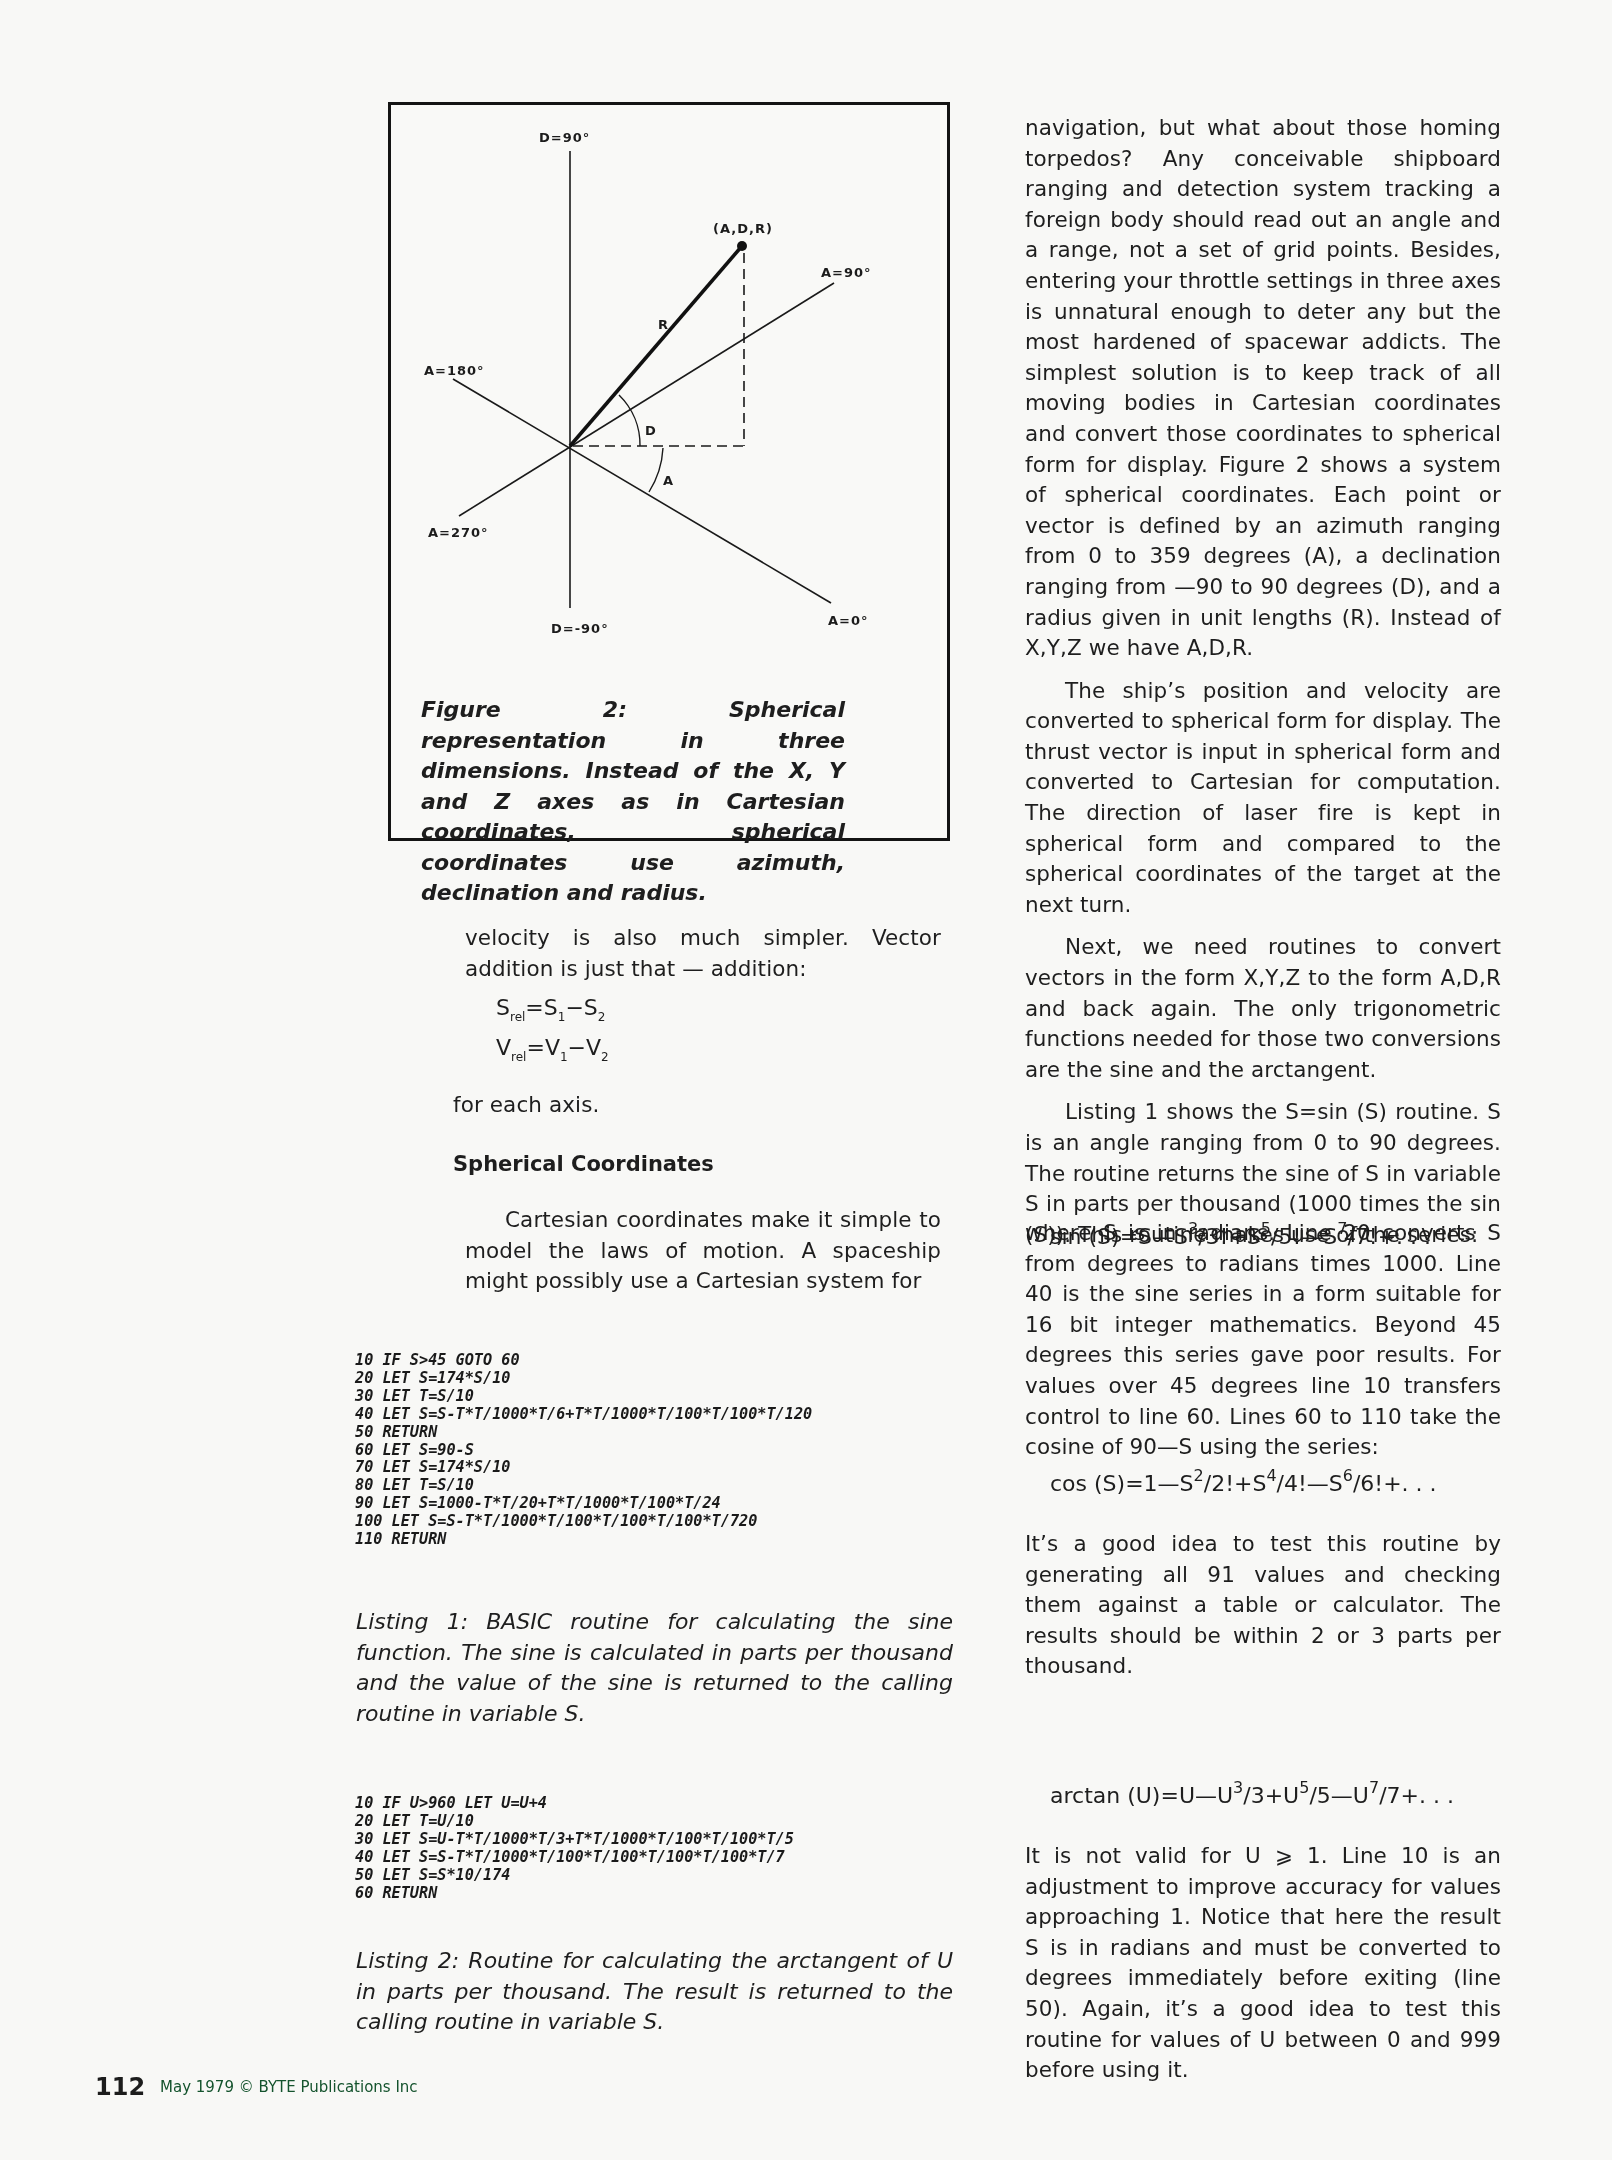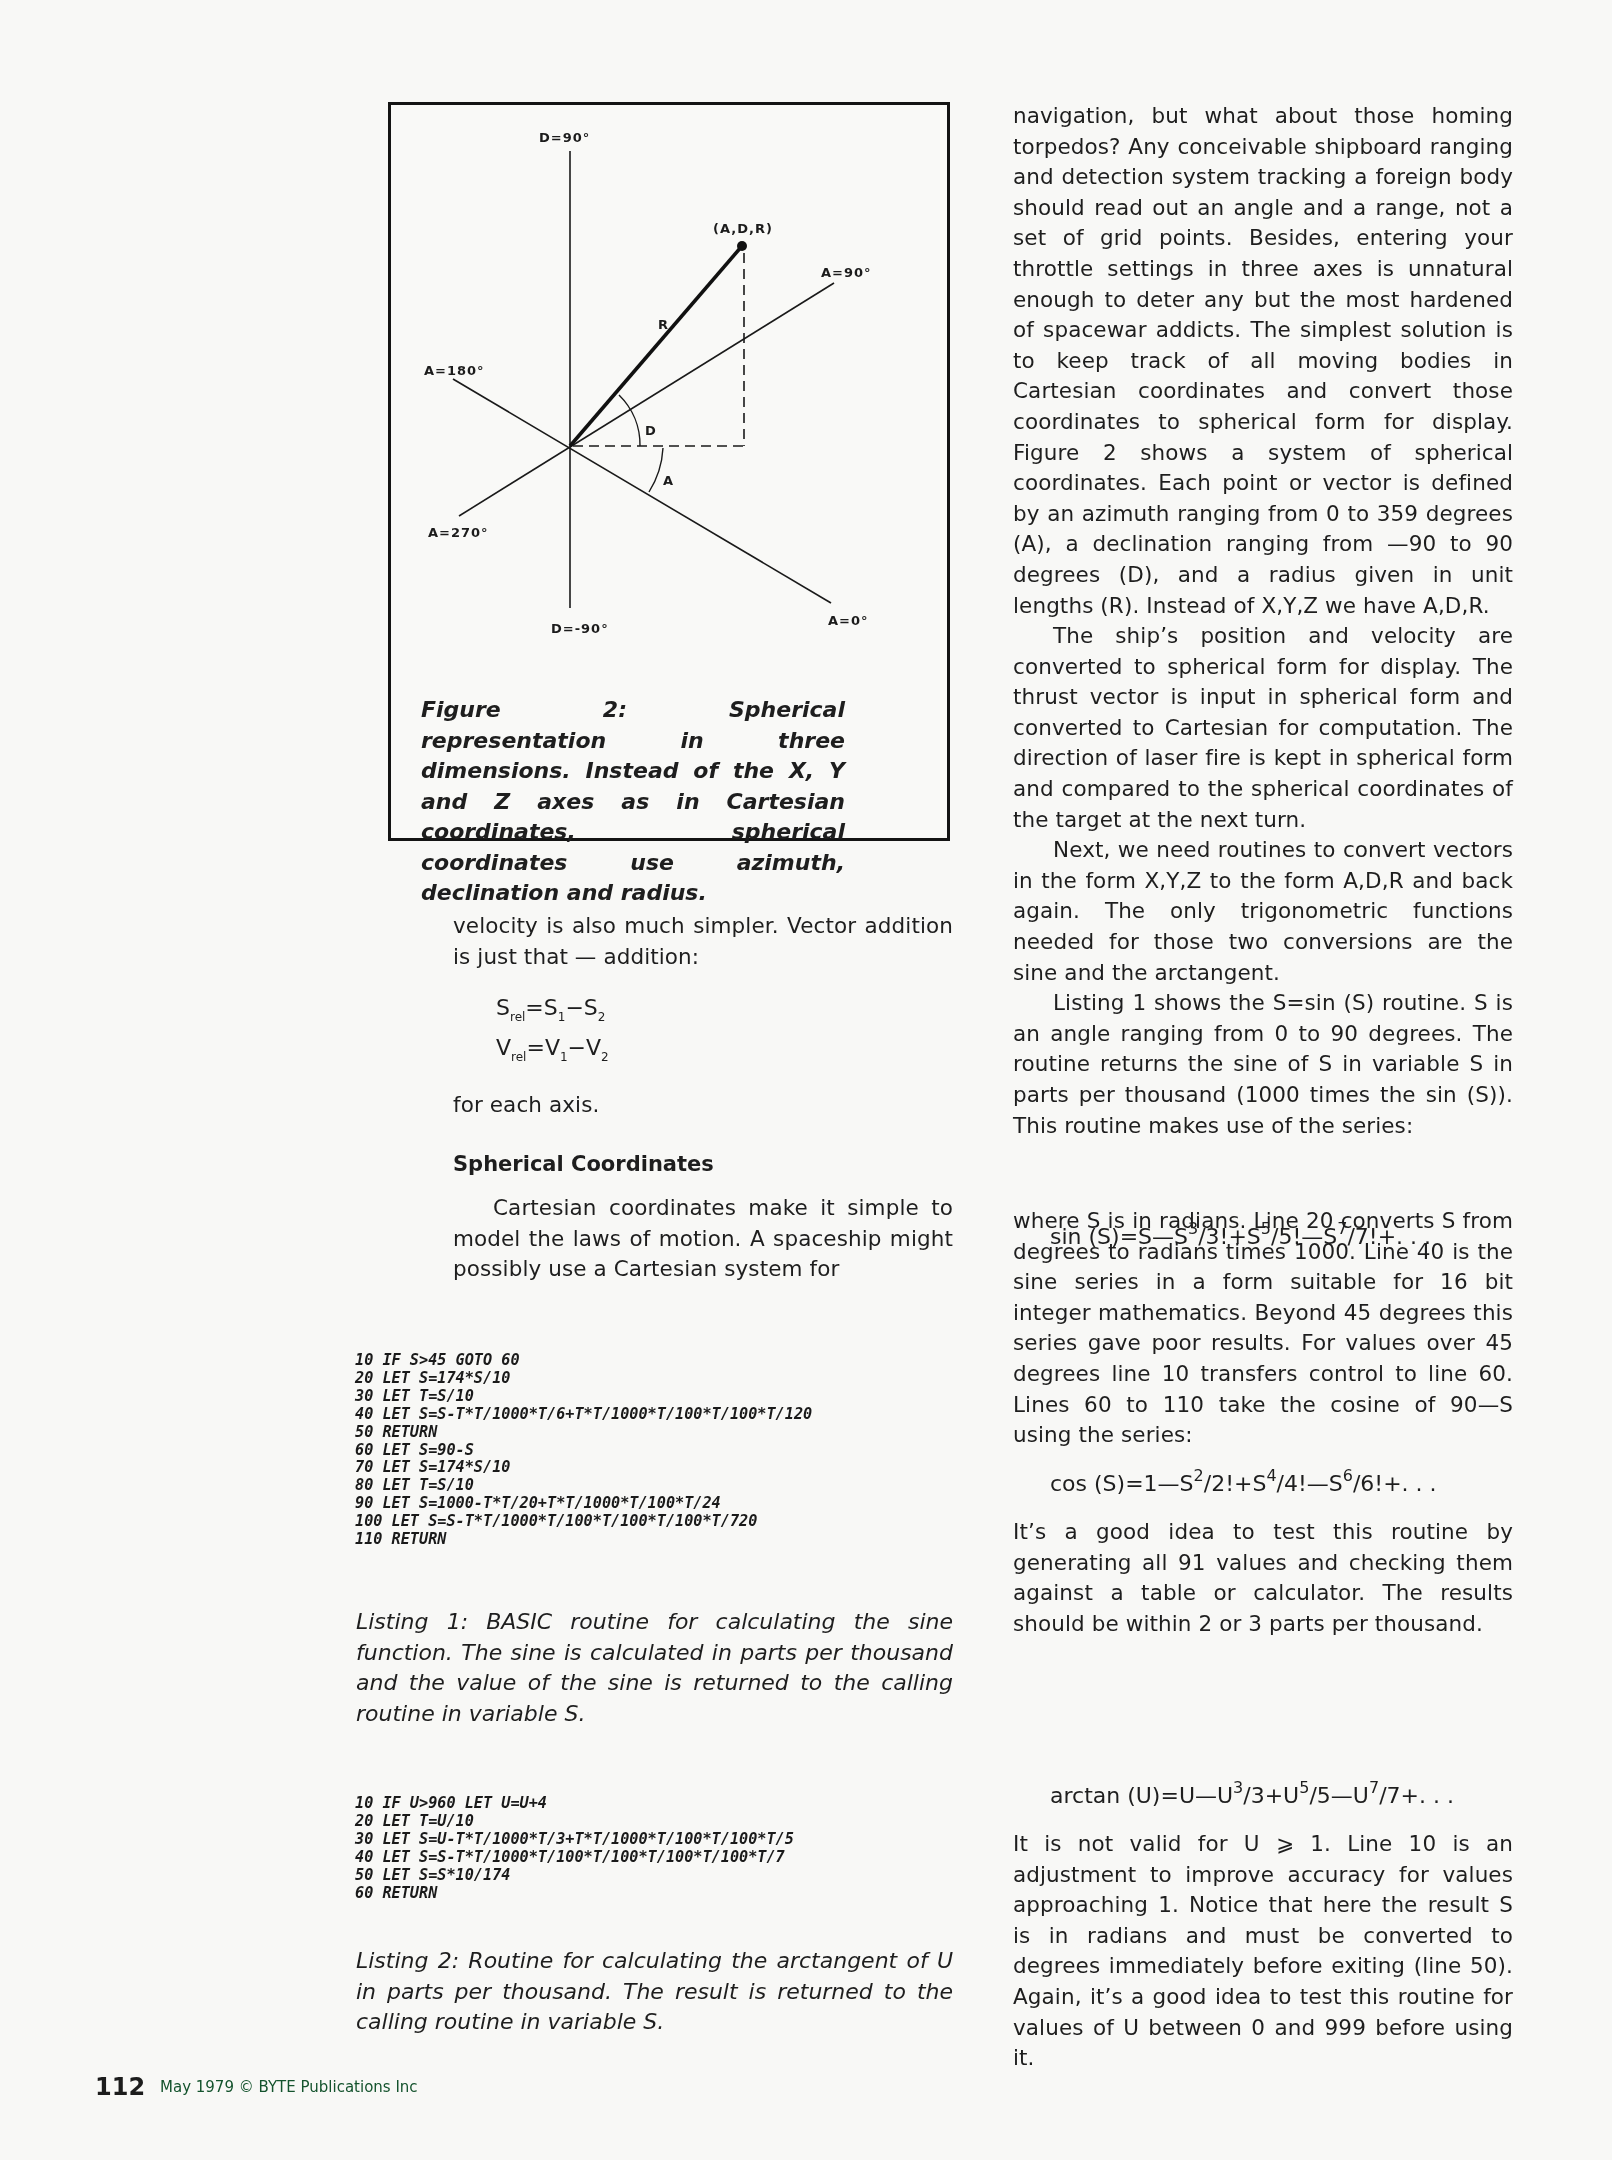--- a/index.html
+++ b/index.html
@@ -13,21 +13,21 @@
   }
   .abs { position: absolute; }
   .body-text {
     font-family: "DejaVu Sans", sans-serif;
     font-size: 21.5px;
     line-height: 30.6px;
     text-align: justify;
     letter-spacing: 0.1px;
     color: #1e1e1e;
   }
-  .body-text p { margin: 0; }
+  .body-text p { margin: 12px; }
   .indent { text-indent: 40px; }
   .formula {
     font-family: "DejaVu Sans", sans-serif;
     font-size: 22px;
     color: #1e1e1e;
     white-space: nowrap;
   }
   .formula sup { font-size: 16px; vertical-align: 10px; line-height: 0; }
   .formula sub { font-size: 12px; vertical-align: -6px; line-height: 0; }
   .caption {

